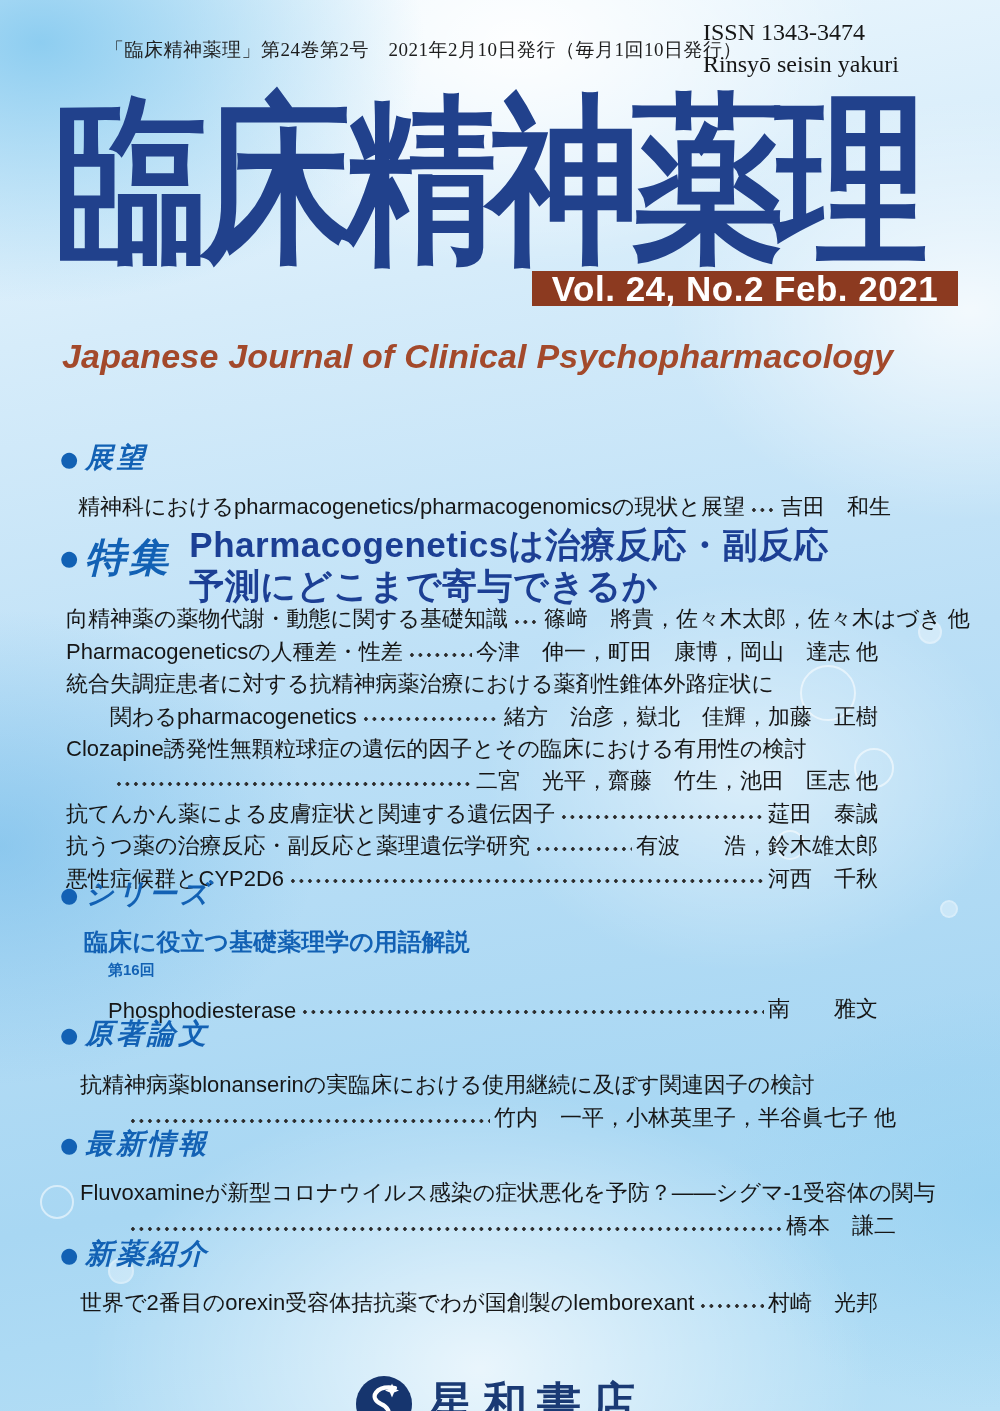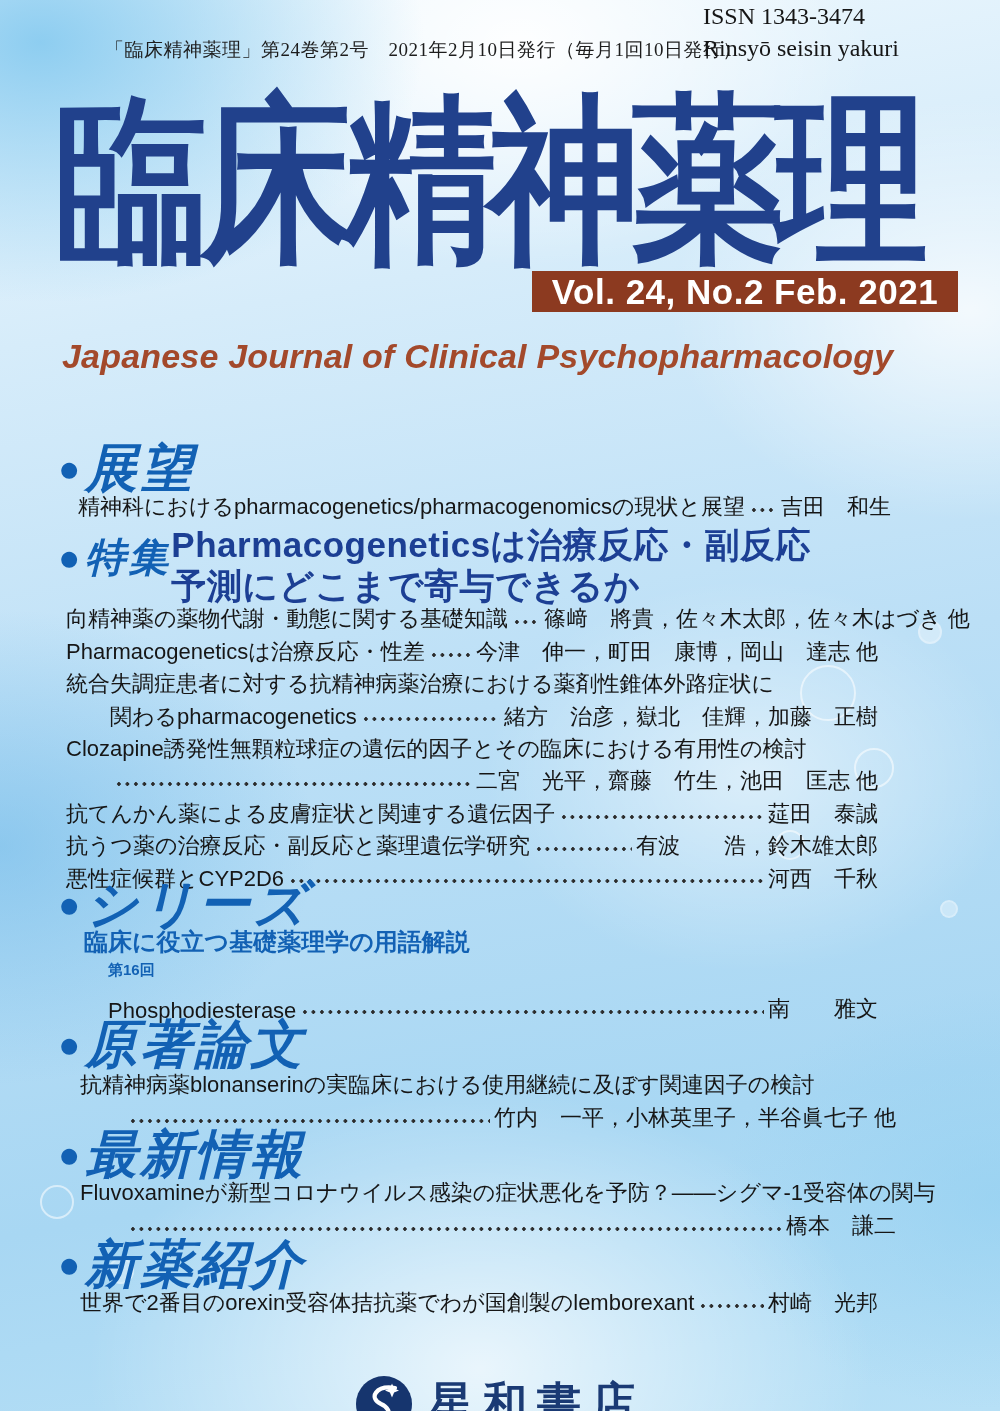--- a/index.html
+++ b/index.html
@@ -22,58 +22,58 @@
   .bub{position:absolute;border:2px solid rgba(255,255,255,.55);border-radius:50%;}
   .bub.fill{background:rgba(255,255,255,.35);border-color:rgba(255,255,255,.25);}
 
   
   .issue-line{
     position:absolute;left:76px;top:37px;
     font-family:"Liberation Serif", serif;
     font-size:19px;color:#1d1d1d;letter-spacing:.5px;white-space:nowrap;margin-left:29px;
   }
   .issn-block{
-    position:absolute;left:703px;top:0;
+    position:absolute;left:703px;top:16px;
     font-family:"Liberation Serif", serif;
     font-size:24px;color:#161616;line-height:32px;white-space:nowrap;
   }
 
   
   .masthead-title{
     position:absolute;left:56px;top:90px;
     font-size:152px;font-weight:900;line-height:1;
     letter-spacing:-8px;color:#21418c;white-space:nowrap;
     transform:scaleY(1.18);transform-origin:top left;
   }
   .vol-bar{
-    position:absolute;left:532px;top:271px;width:426px;height:41px;
+    position:absolute;left:532px;top:271px;width:426px;height:35px;
     background:#8c3a20;color:#ffffff;
     display:flex;align-items:center;justify-content:center;
     font-size:35px;font-weight:800;letter-spacing:.5px;white-space:nowrap;
   }
   .journal-en{
     position:absolute;left:62px;top:337px;
     font-size:34px;font-style:italic;font-weight:800;color:#a3492b;
     white-space:nowrap;letter-spacing:.2px;
   }
 
   
   .sec-head{
     position:absolute;left:58px;
     display:flex;align-items:center;color:#1261b4;
     font-style:italic;font-weight:900;white-space:nowrap;
   }
   .sec-head .bullet{font-style:normal;font-size:37px;line-height:1;margin-right:5px;}
-  .sec-head .lbl{font-size:52px;letter-spacing:3px;line-height:1.1;}
+  .sec-head .lbl{font-size:28px;letter-spacing:3px;line-height:1.1;}
 
   .tokushu-block{position:absolute;left:58px;top:524px;display:flex;align-items:flex-start;white-space:nowrap;}
   .tokushu-block .head{display:flex;align-items:center;color:#1261b4;font-style:italic;font-weight:900;margin-top:6px;}
   .tokushu-block .head .bullet{font-style:normal;font-size:37px;line-height:1;margin-right:5px;}
   .tokushu-block .head .lbl{font-size:40px;letter-spacing:3px;text-align:right;}
-  .feature-title{color:#1c3f94;font-weight:900;font-size:35px;line-height:41px;letter-spacing:.5px;}
+  .feature-title{margin-left:18px;color:#1c3f94;font-weight:900;font-size:35px;line-height:41px;letter-spacing:.5px;}
 
   
   .rows{position:absolute;}
   .row{display:flex;align-items:flex-end;font-size:22px;color:#161616;height:32.4px;white-space:nowrap;}
   .row .t{flex:0 0 auto;}
   .row .authors{flex:0 0 auto;}
   .leader{
     flex:1 1 auto;align-self:center;height:6px;min-width:26px;
     margin:8px 4px 0 6px;
     background-image:radial-gradient(circle at 3px 3px,#2b2b2b 1.6px, rgba(0,0,0,0) 1.95px);
@@ -138,21 +138,21 @@
       <div>予測にどこまで寄与できるか</div>
     </div>
   </div>
   <div class="rows" style="left:66px;top:602px;width:812px;">
     <div class="row">
       <span class="t">向精神薬の薬物代謝・動態に関する基礎知識</span>
       <span class="leader"></span>
       <span class="authors">篠﨑　將貴，佐々木太郎，佐々木はづき 他</span>
     </div>
     <div class="row">
-      <span class="t">Pharmacogeneticsは治療反応・性差</span>
+      <span class="t">Pharmacogeneticsの人種差・性差</span>
       <span class="leader"></span>
       <span class="authors">今津　伸一，町田　康博，岡山　達志 他</span>
     </div>
     <div class="row">
       <span class="t">統合失調症患者に対する抗精神病薬治療における薬剤性錐体外路症状に</span>
     </div>
     <div class="row ind">
       <span class="t">関わるpharmacogenetics</span>
       <span class="leader"></span>
       <span class="authors">緒方　治彦，嶽北　佳輝，加藤　正樹</span>

